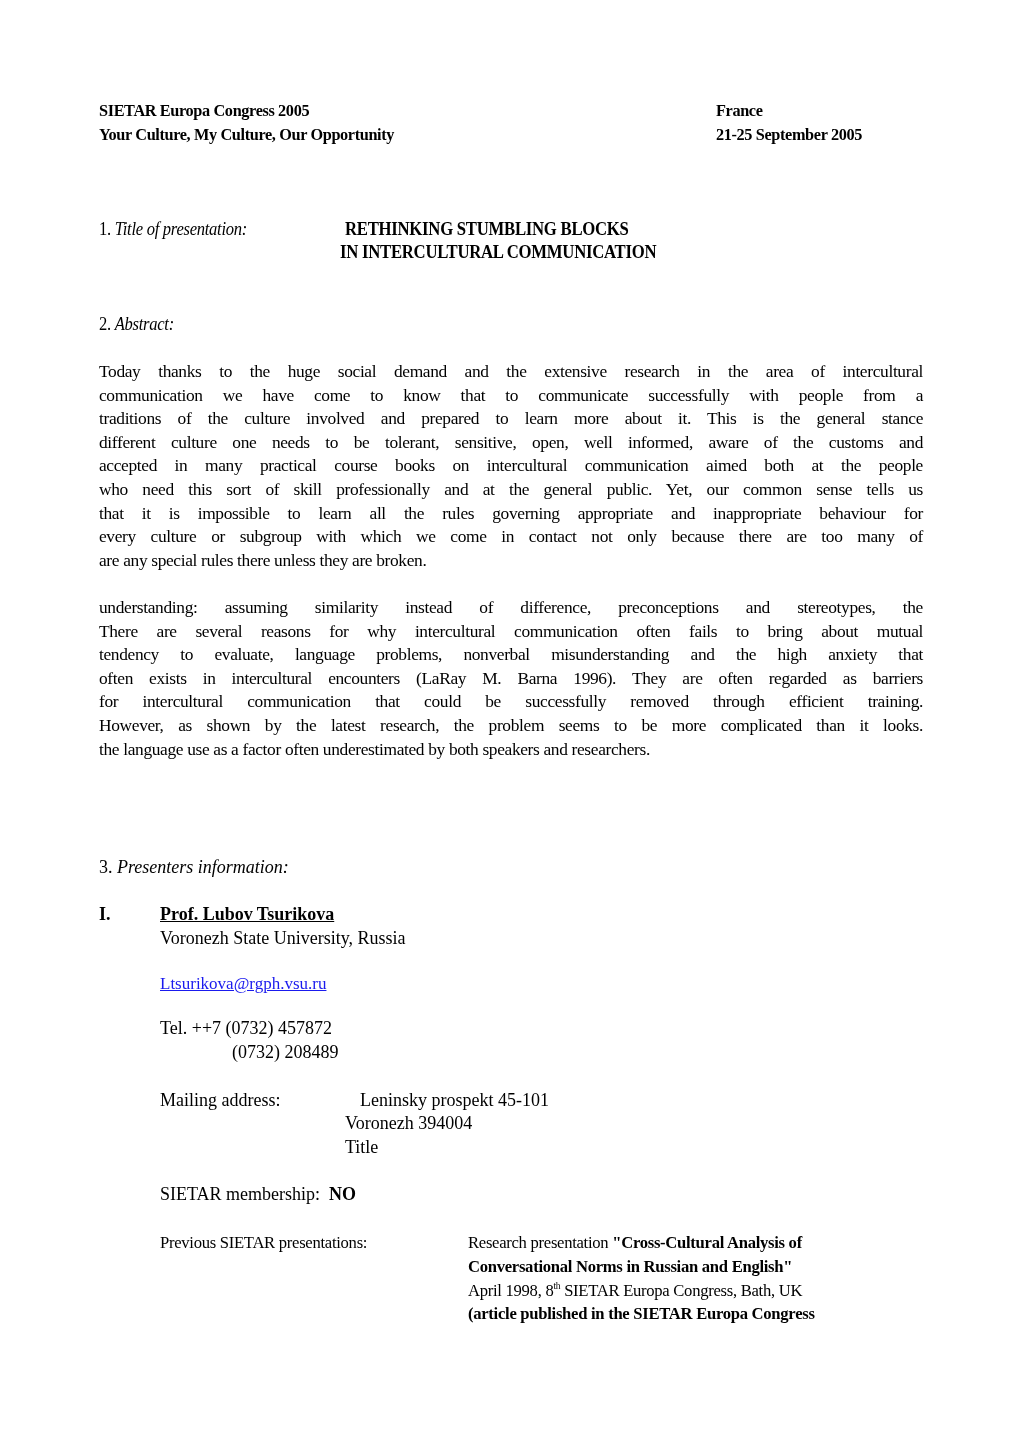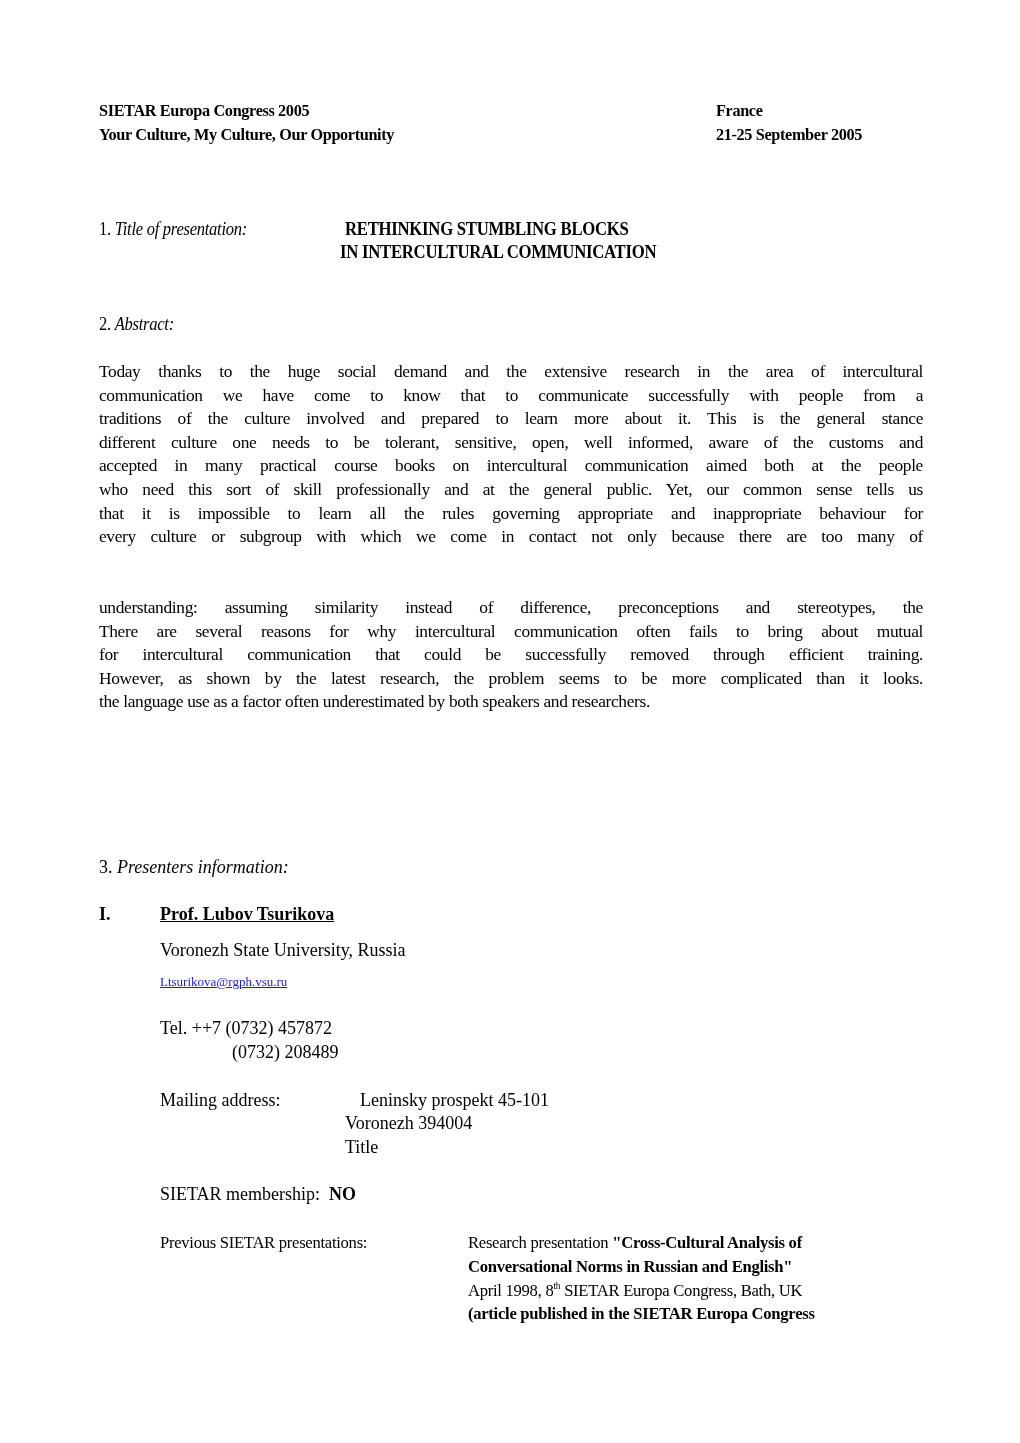--- a/index.html
+++ b/index.html
@@ -13,21 +13,21 @@
   .sec i { font-style: italic; }
   .title { font-weight: bold; font-size: 18px; line-height: 23.5px; letter-spacing: -0.3px; transform: scaleX(0.93); transform-origin: left top; white-space: nowrap; }
   .para { left: 99px; width: 824px; font-size: 17.4px; line-height: 23.6px; }
   .line { display: block; height: 23.6px; text-align: justify; text-align-last: justify; white-space: nowrap; overflow: visible; }
   .line.last { text-align-last: left; }
   .line span { display: inline-block; width: 100%; }
   .cond { letter-spacing: -0.35px; word-spacing: 0px; }
   .pres { font-size: 18px; line-height: 23.5px; white-space: nowrap; }
   .bold { font-weight: bold; }
   .u { text-decoration: underline; }
-  .email { color: #1a1aee; text-decoration: underline; font-size: 13px; }
+  .email { color: #1a1aee; text-decoration: underline; font-size: 17px; }
   .prev { font-size: 17.5px; line-height: 23.5px; letter-spacing: -0.3px; transform: scaleX(0.95); transform-origin: left top; white-space: nowrap; }
   sup { font-size: 10px; line-height: 0; vertical-align: super; }
 </style>
 </head>
 <body>
 
 <div class="abs hdr" style="left:99px; top:99px;">SIETAR Europa Congress 2005</div>
 <div class="abs hdr" style="left:99px; top:123px;">Your Culture, My Culture, Our Opportunity</div>
 <div class="abs hdr" style="left:716px; top:99px;">France</div>
 <div class="abs hdr" style="left:716px; top:123px;">21-25 September 2005</div>
@@ -44,37 +44,40 @@
 
 <div class="abs para cond" style="top:360px;">
   <span class="line"><span style="display: inline; white-space: nowrap; word-spacing: 0px;">Today thanks to the huge social demand and the extensive research in the area of intercultural</span></span>
   <span class="line"><span style="display: inline; white-space: nowrap; word-spacing: 0px;">communication we have come to know that to communicate successfully with people from a</span></span>
   <span class="line"><span style="display: inline; white-space: nowrap; word-spacing: 0px;">traditions of the culture involved and prepared to learn more about it. This is the  general stance</span></span>
   <span class="line"><span style="display: inline; white-space: nowrap; word-spacing: 0px;">different culture one needs to be tolerant, sensitive, open, well informed, aware of the customs and</span></span>
   <span class="line"><span style="display: inline; white-space: nowrap; word-spacing: 0px;">accepted in many practical course books on intercultural communication aimed both at the people</span></span>
   <span class="line"><span style="display: inline; white-space: nowrap; word-spacing: 0px;">who need this sort of skill professionally and at the general public. Yet, our common sense tells us</span></span>
   <span class="line"><span style="display: inline; white-space: nowrap; word-spacing: 0px;">that it is impossible to learn all the rules governing appropriate and inappropriate behaviour for</span></span>
   <span class="line"><span style="display: inline; white-space: nowrap; word-spacing: 0px;">every culture or subgroup with which we come in contact not only because there are too many of</span></span>
+  <span class="line last">are any special rules there unless they are broken.</span>
 </div>
 
 <div class="abs para cond" style="top:596px;">
   <span class="line"><span style="display: inline; white-space: nowrap; word-spacing: 0px;">understanding: assuming similarity instead of difference, preconceptions and stereotypes, the</span></span>
   <span class="line"><span style="display: inline; white-space: nowrap; word-spacing: 0px;">There are several reasons for why intercultural communication often fails to bring about mutual</span></span>
+  <span class="line"><span style="display: inline; white-space: nowrap; word-spacing: 0px;">tendency to evaluate, language problems, nonverbal misunderstanding and the high anxiety that</span></span>
+  <span class="line"><span style="display: inline; white-space: nowrap; word-spacing: 0px;">often exists in intercultural encounters (LaRay M. Barna 1996). They are often regarded as barriers</span></span>
   <span class="line"><span style="display: inline; white-space: nowrap; word-spacing: 0px;">for  intercultural communication that could be successfully removed through efficient training.</span></span>
   <span class="line"><span style="display: inline; white-space: nowrap; word-spacing: 0px; margin-top: 47px;">However, as shown by the latest research, the problem seems to be more complicated than it looks.</span></span>
   <span class="line last">the language use as a factor often underestimated by both speakers and researchers.</span>
 </div>
 
 <div class="abs pres" style="left:99px; top:856px;">
   <span>3. </span><i>Presenters information:</i>
 </div>
 
 <div class="abs pres bold" style="left:99px; top:903px;">I.</div>
 <div class="abs pres bold u" style="left:160px; top:903px;">Prof. Lubov Tsurikova</div>
-<div class="abs pres" style="left:160px; top:927px;margin-top:12px;">Voronezh State University, Russia</div>
+<div class="abs pres" style="left:160px; top:927px;">Voronezh State University, Russia</div>
 
 <a class="abs email" style="left:160px; top:974px;">Ltsurikova@rgph.vsu.ru</a>
 
 <div class="abs pres" style="left:160px; top:1017px;">
   <span>Tel. </span><span>++7 (0732) 457872</span>
 </div>
 <div class="abs pres" style="left:232px; top:1041px;">(0732) 208489</div>
 
 <div class="abs pres" style="left:160px; top:1089px;">Mailing address:</div>
 <div class="abs pres" style="left:360px; top:1089px;">Leninsky prospekt 45-101</div>

